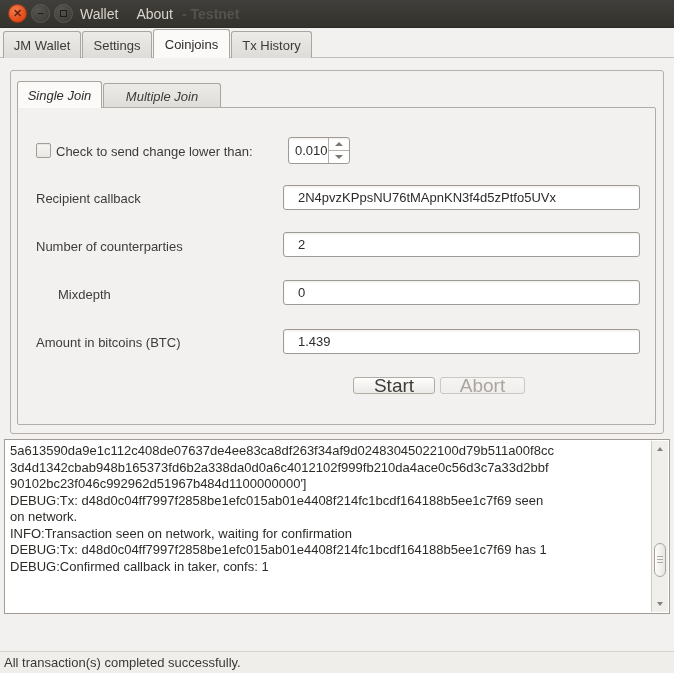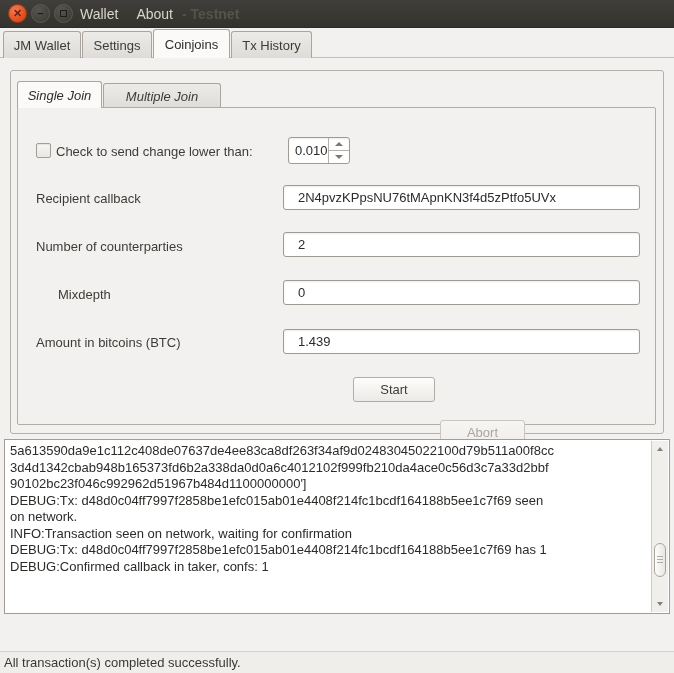--- a/index.html
+++ b/index.html
@@ -91,25 +91,25 @@
   .spin-value { flex: 1; padding: 5px 0 0 6px; color: #2c2c2a; }
   .spin-buttons { width: 21px; border-left: 1px solid #b5b1aa; display: flex; flex-direction: column; }
   .spin-up, .spin-down { flex: 1; display: flex; align-items: center; justify-content: center; }
   .spin-up { border-bottom: 1px solid #b5b1aa; }
   .arrow-up { width: 0; height: 0; border-left: 4px solid transparent; border-right: 4px solid transparent; border-bottom: 4px solid #7c7973; }
   .arrow-down { width: 0; height: 0; border-left: 4px solid transparent; border-right: 4px solid transparent; border-top: 4px solid #7c7973; }
   .suffix-text { position: absolute; left: 368px; top: 144px; z-index: 4; color: #3d3c38; }
   .link { color: #1d61d6; cursor: pointer; }
   
   .btn {
-    position: absolute; top: 377px; height: 25px; z-index: 4;
+    position: absolute; top: 377px; height: 17px; z-index: 4;
     background: linear-gradient(#fdfdfc, #eceae7);
     border: 1px solid #b1ada6; border-radius: 3px;
     display: flex; align-items: center; justify-content: center;
-    color: #3e3d39; font-size: 13px;
+    color: #3e3d39; font-size: 19px;
   }
   .btn.disabled {
     background: linear-gradient(#f6f5f3, #efeeec);
     border-color: #cbc8c2; color: #aaa69f;
   }
   
   .logbox {
     position: absolute; left: 4px; top: 439px; width: 666px; height: 175px;
     background: #ffffff; border: 1px solid #a19d96;
     padding: 3px 24px 3px 5px; overflow: hidden;
@@ -189,21 +189,21 @@
   <div class="formlabel" style="top:239px;">Number of counterparties</div>
   <input class="textinput" style="top: 232px;" value="2">
 
   <div class="formlabel" style="top:287px;margin-left:22px;">Mixdepth</div>
   <input class="textinput" style="top: 280px;" value="0">
 
   <div class="formlabel" style="top:335px;">Amount in bitcoins (BTC)</div>
   <input class="textinput" style="top: 329px;" value="1.439">
 
   <div class="btn" style="left:353px;width:82px;">Start</div>
-  <div class="btn disabled" style="left:440px;width:85px;margin-top:43px;">Abort</div>
+  <div class="btn disabled" style="left:440px;width:85px;">Abort</div>
 
   <div class="logbox">
     <div>5a613590da9e1c112c408de07637de4ee83ca8df263f34af9d02483045022100d79b511a00f8cc</div>
     <div>3d4d1342cbab948b165373fd6b2a338da0d0a6c4012102f999fb210da4ace0c56d3c7a33d2bbf</div>
     <div>90102bc23f046c992962d51967b484d1100000000']</div>
     <div>DEBUG:Tx: d48d0c04ff7997f2858be1efc015ab01e4408f214fc1bcdf164188b5ee1c7f69 seen</div>
     <div>on network.</div>
     <div>INFO:Transaction seen on network, waiting for confirmation</div>
     <div>DEBUG:Tx: d48d0c04ff7997f2858be1efc015ab01e4408f214fc1bcdf164188b5ee1c7f69 has 1</div>
     <div>DEBUG:Confirmed callback in taker, confs: 1</div>

